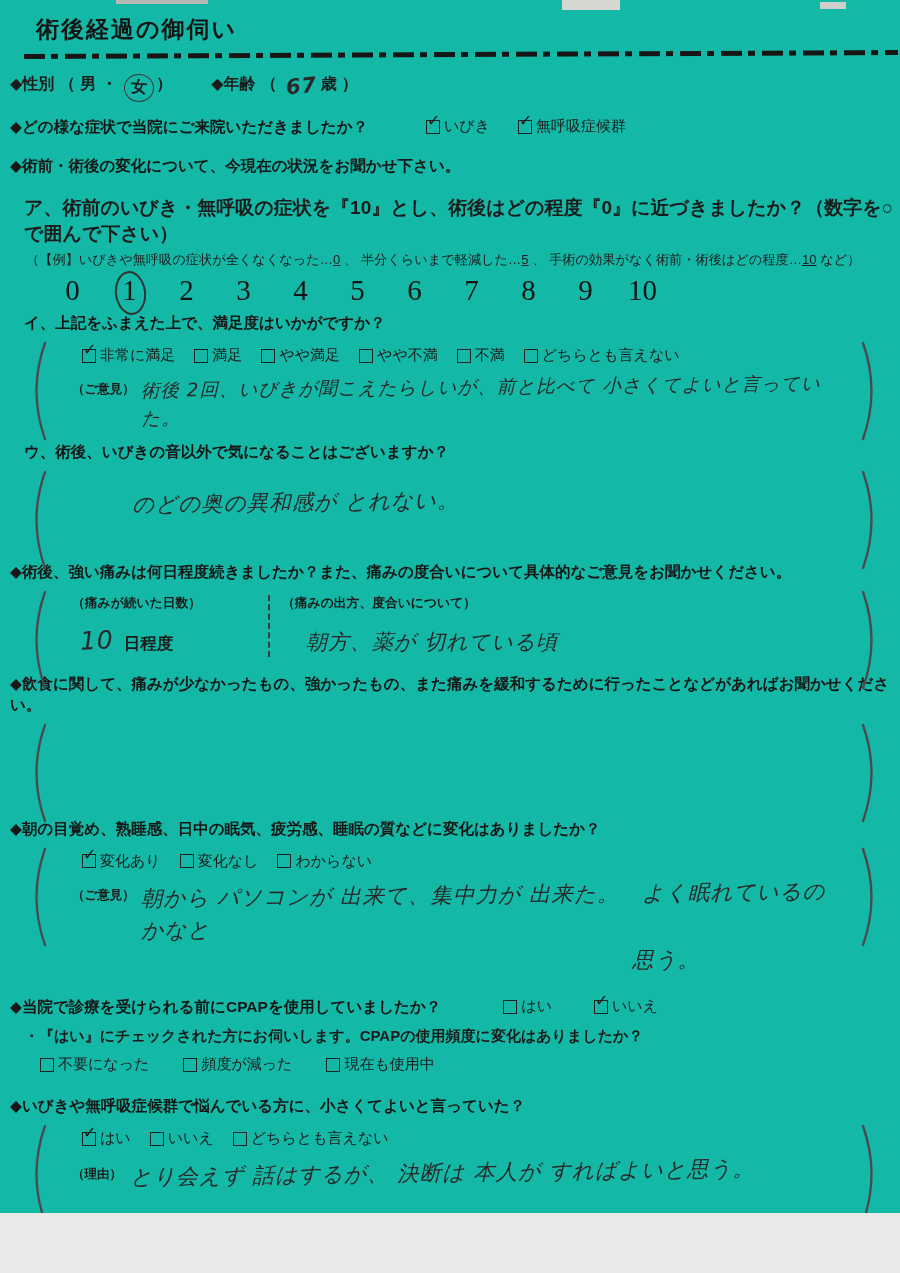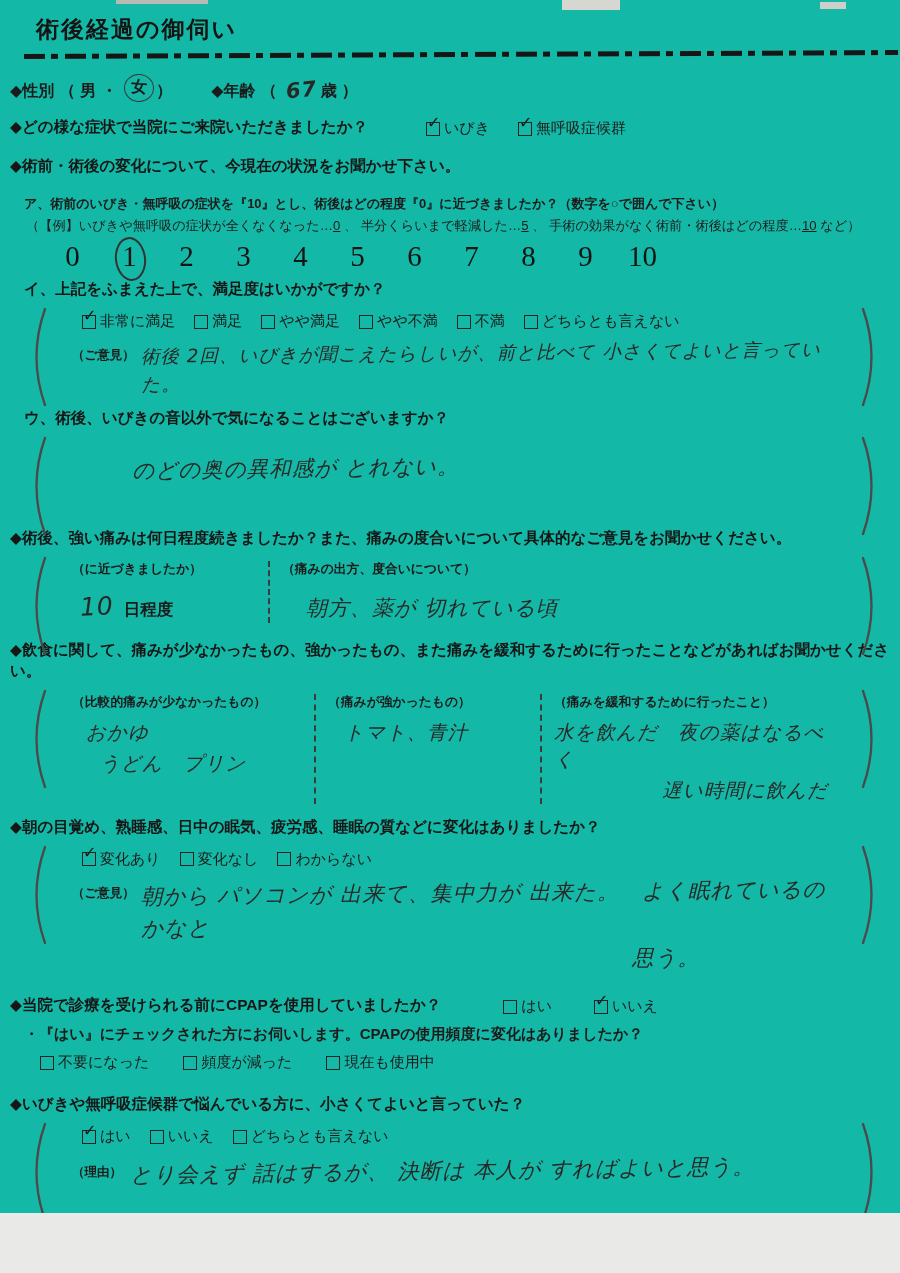--- a/index.html
+++ b/index.html
@@ -23,21 +23,21 @@
     font-family:"Liberation Serif","DejaVu Serif",serif;
     font-size:23px; font-weight:bold; letter-spacing:2px;
     margin:8px 0 0 36px; color:#141414;
   }
   .dashline {
     height:5px; margin:7px 2px 0 24px;
     background:repeating-linear-gradient(90deg,#161616 0 21px,transparent 21px 27px,#161616 27px 34px,transparent 34px 41px);
     transform:rotate(-0.25deg);
   }
 
-  .row { display:flex; align-items:flex-end; }
+  .row { display:flex; align-items:flex-start; }
   .q { font-size:15.5px; font-weight:600; color:#161616; }
   .ind10 { margin-left:10px; }
   .ind22 { margin-left:24px; }
 
   .profile { margin:17px 0 0 10px; font-size:16px; font-weight:600; }
   .profile .piece { margin-right:5px; }
   .circ-female {
     display:inline-block; border:1.8px solid #3a3a3a; border-radius:50%;
     padding:2px 6px 3px 6px; transform:rotate(4deg); margin:0 2px;
   }
@@ -53,21 +53,21 @@
   .opt { display:flex; align-items:center; font-size:15px; font-weight:500; }
   .cb {
     display:inline-block; width:12px; height:12px; border:1.7px solid #222;
     position:relative; margin-right:4px; background:transparent; flex:none;
   }
   .cb .mk {
     position:absolute; left:0px; top:-8px; font-style:normal;
     font-size:16px; font-weight:bold; color:#161616; line-height:1;
   }
 
-  .scaleq { margin:18px 0 0 24px; font-size:13px; font-weight:600; }
+  .scaleq { margin:18px 0 0 24px; font-size:19px; font-weight:600; }
   .ex { margin:4px 0 0 26px; font-size:13.2px; color:#1d1d1d; }
   .ex .u { text-decoration:underline; }
   .nums { display:flex; margin:5px 0 0 44px; }
   .num {
     width:57px; text-align:center;
     font-family:"Liberation Serif","DejaVu Serif",serif;
     font-size:29px; color:#141414; position:relative;
   }
   .circle-mark {
     position:absolute; left:14px; top:-3px; width:27px; height:40px;
@@ -245,21 +245,21 @@
   <div class="q ind10">◆術後、強い痛みは何日程度続きましたか？また、痛みの度合いについて具体的なご意見をお聞かせください。</div>
   <div class="abox" style="min-height:80px">
     <svg class="paren l" viewBox="0 0 22 100" preserveAspectRatio="none">
         <path d="M19 2 Q2 50 19 98"></path>
       </svg>
     <svg class="paren r" viewBox="0 0 22 100" preserveAspectRatio="none">
         <path d="M3 2 Q20 50 3 98"></path>
       </svg>
     <div class="pain-cols">
       <div class="pain-left">
-        <div class="smalllabel">（に近づきましたか）</div>
+        <div class="smalllabel">（痛みが続いた日数）</div>
         <div class="days-row">
           <span class="hw days-hw">10</span>
           <span class="days-unit">日程度</span>
         </div>
       </div>
       <div class="pain-div"></div>
       <div>
         <div class="smalllabel">（痛みの出方、度合いについて）</div>
         <div class="hw pain-detail">朝方、薬が 切れている頃</div>
       </div>
@@ -267,37 +267,20 @@
   </div>
 
   <div class="q ind10">◆飲食に関して、痛みが少なかったもの、強かったもの、また痛みを緩和するために行ったことなどがあればお聞かせください。</div>
   <div class="abox" style="min-height:92px">
     <svg class="paren l" viewBox="0 0 22 100" preserveAspectRatio="none">
         <path d="M19 2 Q2 50 19 98"></path>
       </svg>
     <svg class="paren r" viewBox="0 0 22 100" preserveAspectRatio="none">
         <path d="M3 2 Q20 50 3 98"></path>
       </svg>
-    <div class="eat-cols">
-      <div class="eat-col ec1">
-        <div class="smalllabel">（比較的痛みが少なかったもの）</div>
-        <div class="hw eat-hw">おかゆ</div>
-        <div class="hw eat-hw2">うどん　プリン</div>
-      </div>
-      <div class="eat-col ec2">
-        <div class="smalllabel">（痛みが強かったもの）</div>
-        <div class="hw eat-hw">トマト、青汁</div>
-        <div class="hw eat-hw2"></div>
-      </div>
-      <div class="eat-col ec3">
-        <div class="smalllabel">（痛みを緩和するために行ったこと）</div>
-        <div class="hw eat-hw">水を飲んだ　夜の薬はなるべく</div>
-        <div class="hw eat-hw2">遅い時間に飲んだ</div>
-      </div>
-    </div>
   </div>
 
   <div class="q ind10">◆朝の目覚め、熟睡感、日中の眠気、疲労感、睡眠の質などに変化はありましたか？</div>
   <div class="abox" style="min-height:86px">
     <svg class="paren l" viewBox="0 0 22 100" preserveAspectRatio="none">
         <path d="M19 2 Q2 50 19 98"></path>
       </svg>
     <svg class="paren r" viewBox="0 0 22 100" preserveAspectRatio="none">
         <path d="M3 2 Q20 50 3 98"></path>
       </svg>

